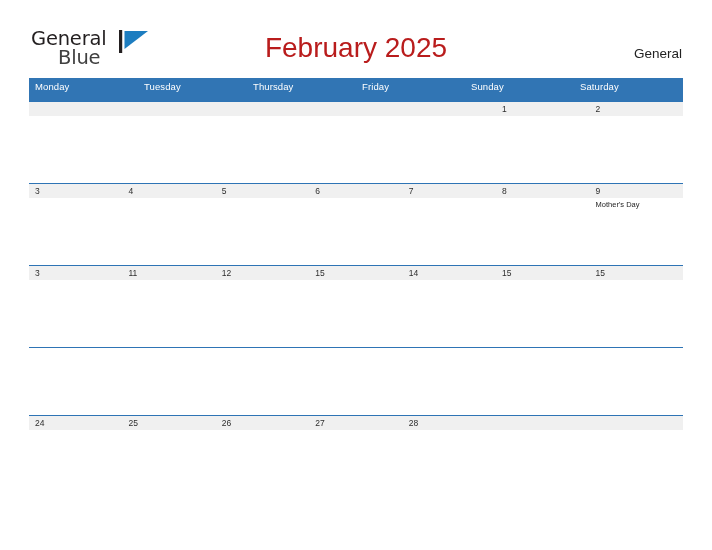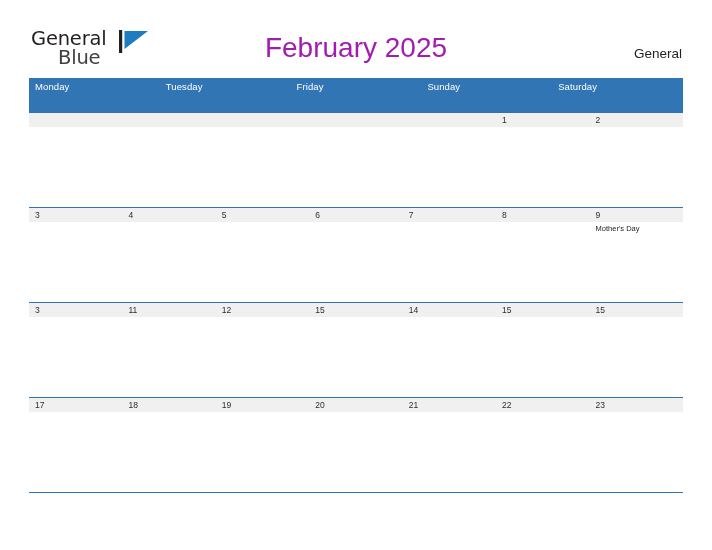--- a/index.html
+++ b/index.html
@@ -59,21 +59,21 @@
     width: 32px;
     height: 23px;
   }
   .title {
     position: absolute;
     left: 0;
     right: 0;
     top: 32px;
     text-align: center;
     font-size: 28px;
-    color: #a21caf;
+    color: #b91c1c;
     font-family: "Liberation Sans", sans-serif;
     letter-spacing: 0px;
   }
   .country {
     position: absolute;
     right: 30px;
     top: 46px;
     font-size: 13.5px;
     color: #222222;
   }
@@ -81,21 +81,21 @@
   
   .calendar {
     position: absolute;
     left: 29px;
     top: 78px;
     width: 654px;
   }
   .weekdays {
     display: flex;
     background: #3175b4;
-    height: 34px;
+    height: 23px;
   }
   .weekday {
     flex: 1 1 0;
     color: #ffffff;
     font-size: 9.5px;
     line-height: 17px;
     padding-left: 6px;
     box-sizing: border-box;
     letter-spacing: 0.1px;
   }
@@ -118,21 +118,21 @@
   }
   .daynum {
     font-size: 8.5px;
     color: #2d2d2d;
     line-height: 14px;
     display: block;
   }
   .week-body {
     display: flex;
     background: #ffffff;
-    height: 80px;
+    height: 67px;
   }
   .eventcell {
     flex: 1 1 0;
     box-sizing: border-box;
     padding-left: 6px;
     padding-top: 1px;
   }
   .event {
     font-size: 7.5px;
     color: #1f1f1f;
@@ -160,20 +160,21 @@
     </div>
 
     <div class="title">February 2025</div>
     <div class="country">General</div>
   </div>
 
   <div class="calendar">
     <div class="weekdays">
       <div class="weekday">Monday</div>
       <div class="weekday">Tuesday</div>
+      <div class="weekday">Thursday</div>
       <div class="weekday">Friday</div>
       <div class="weekday">Sunday</div>
       <div class="weekday">Saturday</div>
     </div>
 
     <div class="week">
       <div class="week-dates">
         <div class="daycell">
             <span class="daynum"></span>
           </div>
@@ -313,69 +314,69 @@
         <div class="eventcell">
             <span class="event"></span>
           </div>
         <div class="eventcell">
             <span class="event"></span>
           </div>
       </div>
     </div>
 
     <div class="week">
+      <div class="week-body">
+        <div class="eventcell">
+            <span class="event"></span>
+          </div>
+        <div class="eventcell">
+            <span class="event"></span>
+          </div>
+        <div class="eventcell">
+            <span class="event"></span>
+          </div>
+        <div class="eventcell">
+            <span class="event"></span>
+          </div>
+        <div class="eventcell">
+            <span class="event"></span>
+          </div>
+        <div class="eventcell">
+            <span class="event"></span>
+          </div>
+        <div class="eventcell">
+            <span class="event"></span>
+          </div>
+      </div>
+    </div>
+
+    <div class="week">
       <div class="week-dates">
         <div class="daycell">
-            <span class="daynum">17</span>
-          </div>
-        <div class="daycell">
-            <span class="daynum">18</span>
-          </div>
-        <div class="daycell">
-            <span class="daynum">19</span>
-          </div>
-        <div class="daycell">
-            <span class="daynum">20</span>
-          </div>
-        <div class="daycell">
-            <span class="daynum">21</span>
-          </div>
-        <div class="daycell">
-            <span class="daynum">22</span>
-          </div>
-        <div class="daycell">
-            <span class="daynum">23</span>
-          </div>
-      </div>
-      <div class="week-body">
-        <div class="eventcell">
-            <span class="event"></span>
-          </div>
-        <div class="eventcell">
-            <span class="event"></span>
-          </div>
-        <div class="eventcell">
-            <span class="event"></span>
-          </div>
-        <div class="eventcell">
-            <span class="event"></span>
-          </div>
-        <div class="eventcell">
-            <span class="event"></span>
-          </div>
-        <div class="eventcell">
-            <span class="event"></span>
-          </div>
-        <div class="eventcell">
-            <span class="event"></span>
-          </div>
-      </div>
-    </div>
-
-    <div class="week">
+            <span class="daynum">24</span>
+          </div>
+        <div class="daycell">
+            <span class="daynum">25</span>
+          </div>
+        <div class="daycell">
+            <span class="daynum">26</span>
+          </div>
+        <div class="daycell">
+            <span class="daynum">27</span>
+          </div>
+        <div class="daycell">
+            <span class="daynum">28</span>
+          </div>
+        <div class="daycell">
+            <span class="daynum"></span>
+          </div>
+        <div class="daycell">
+            <span class="daynum"></span>
+          </div>
+      </div>
       <div class="week-body">
         <div class="eventcell">
             <span class="event"></span>
           </div>
         <div class="eventcell">
             <span class="event"></span>
           </div>
         <div class="eventcell">
             <span class="event"></span>
           </div>

